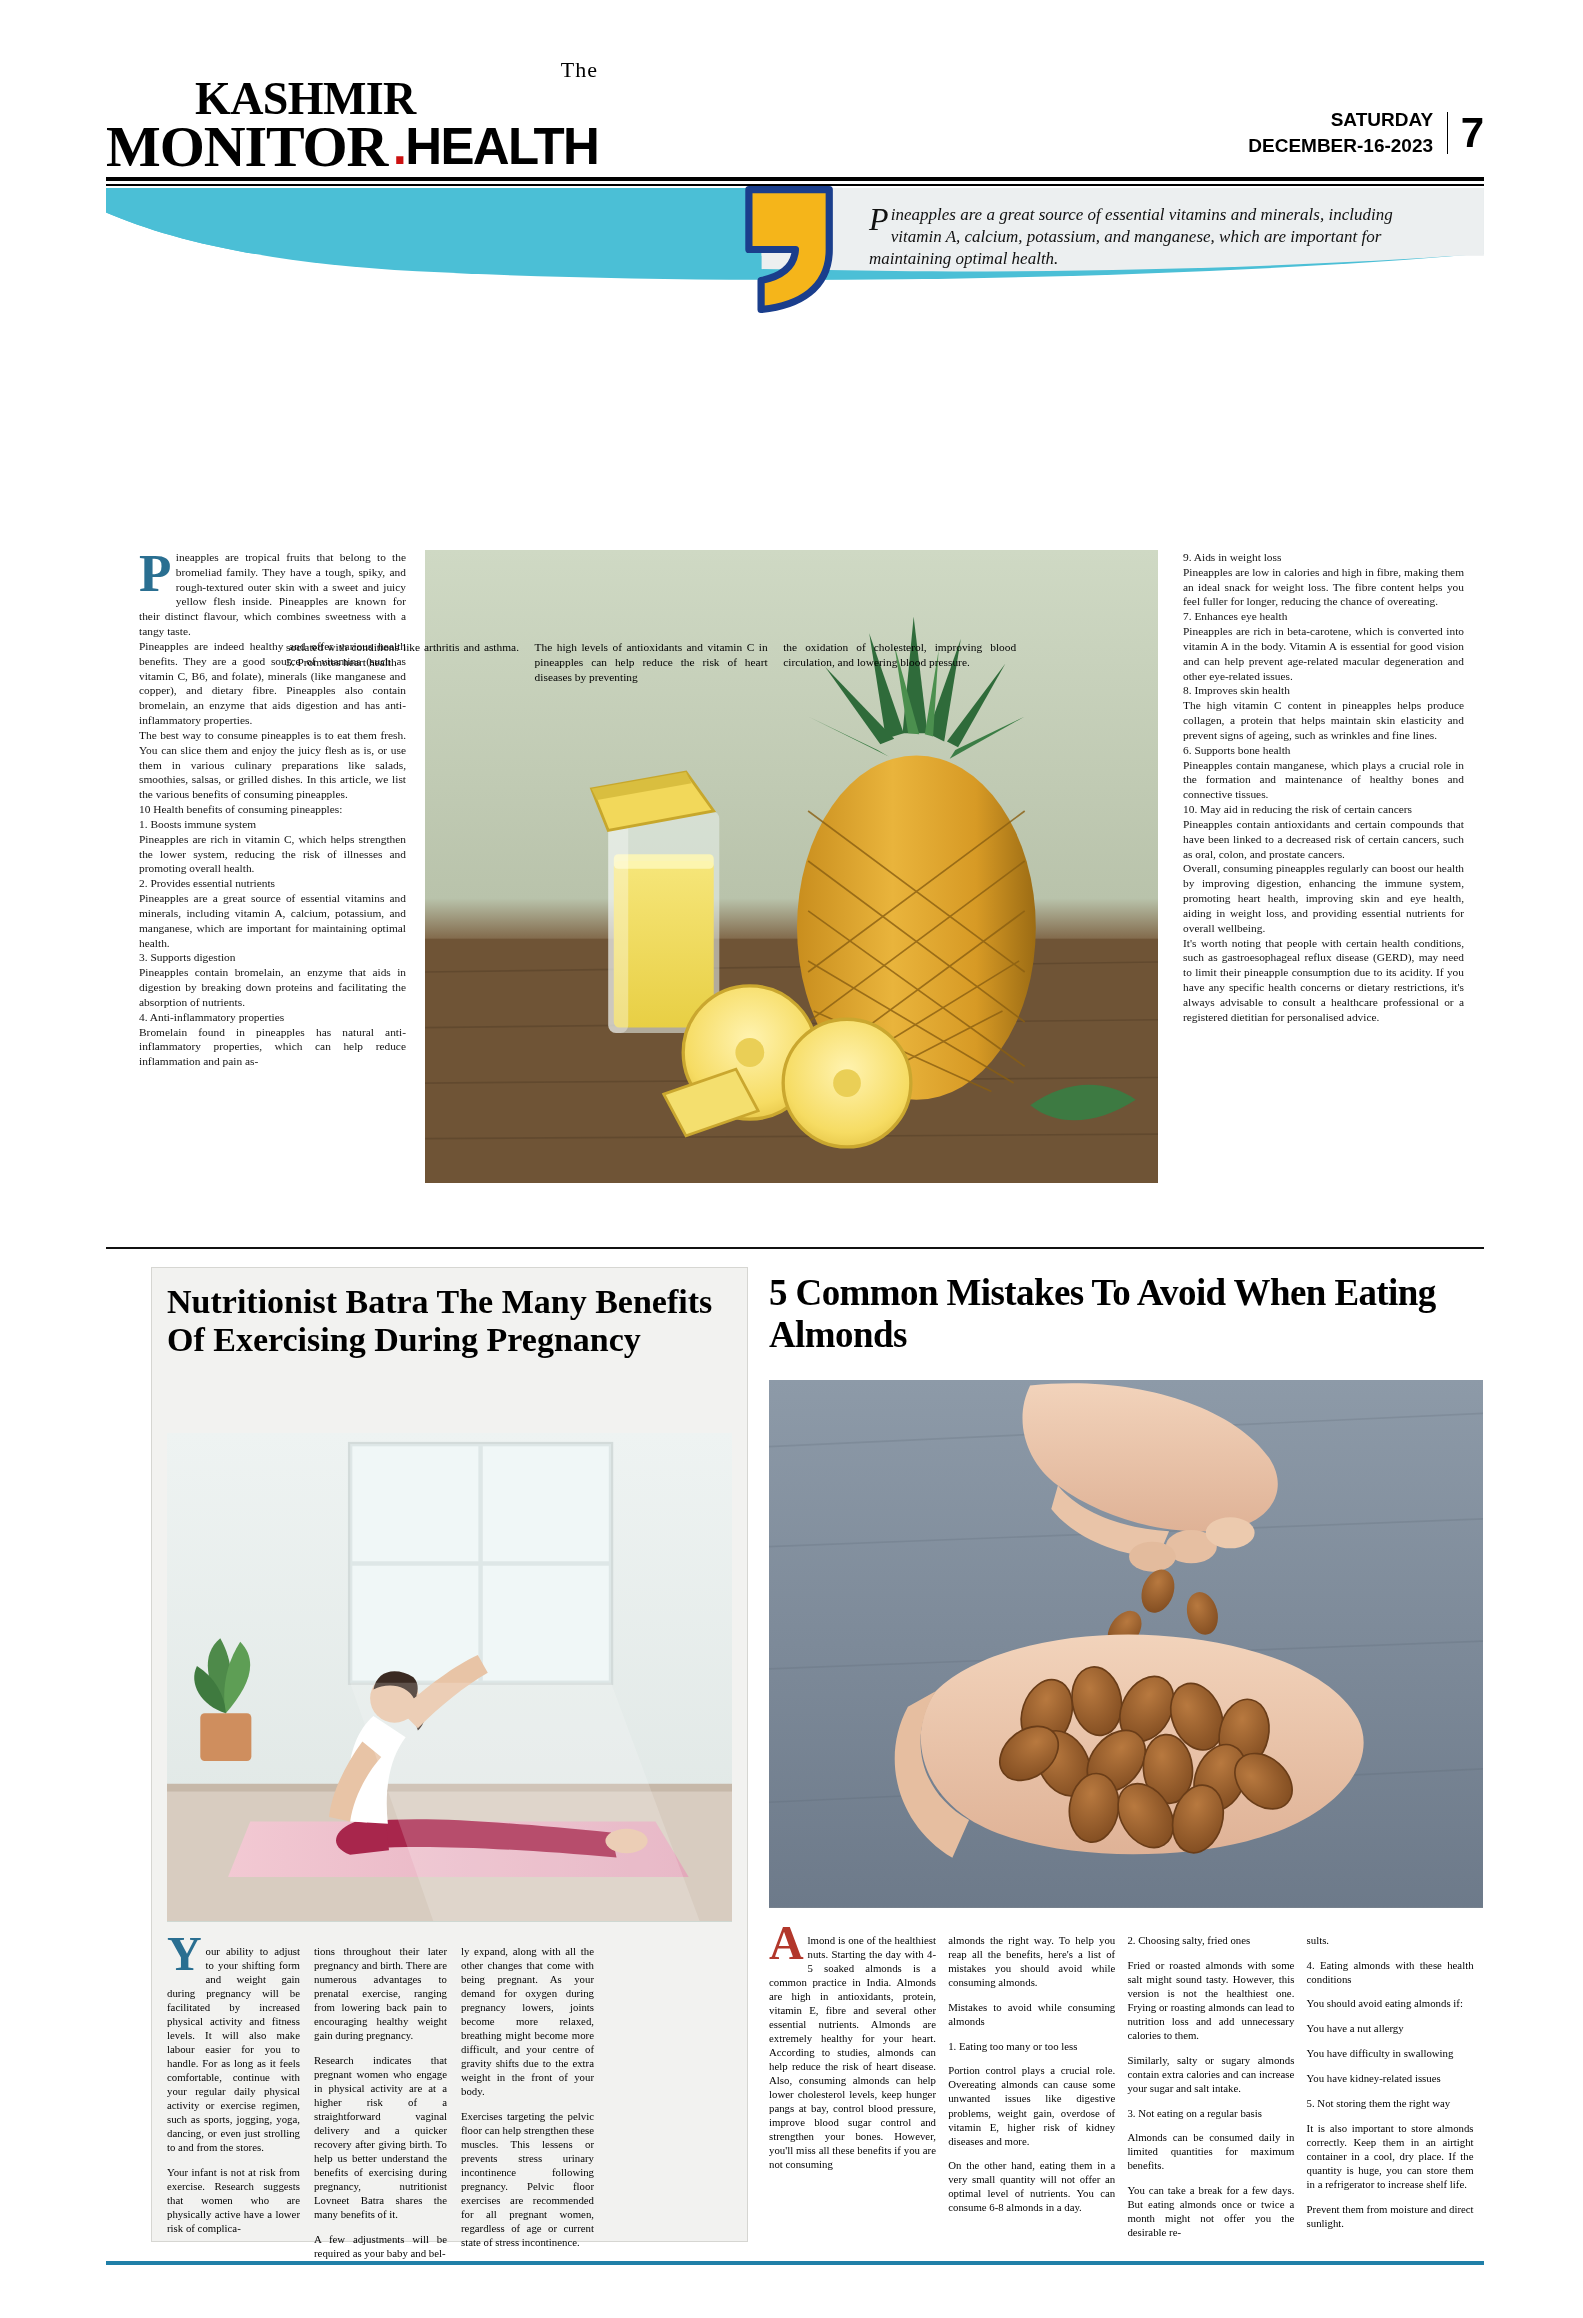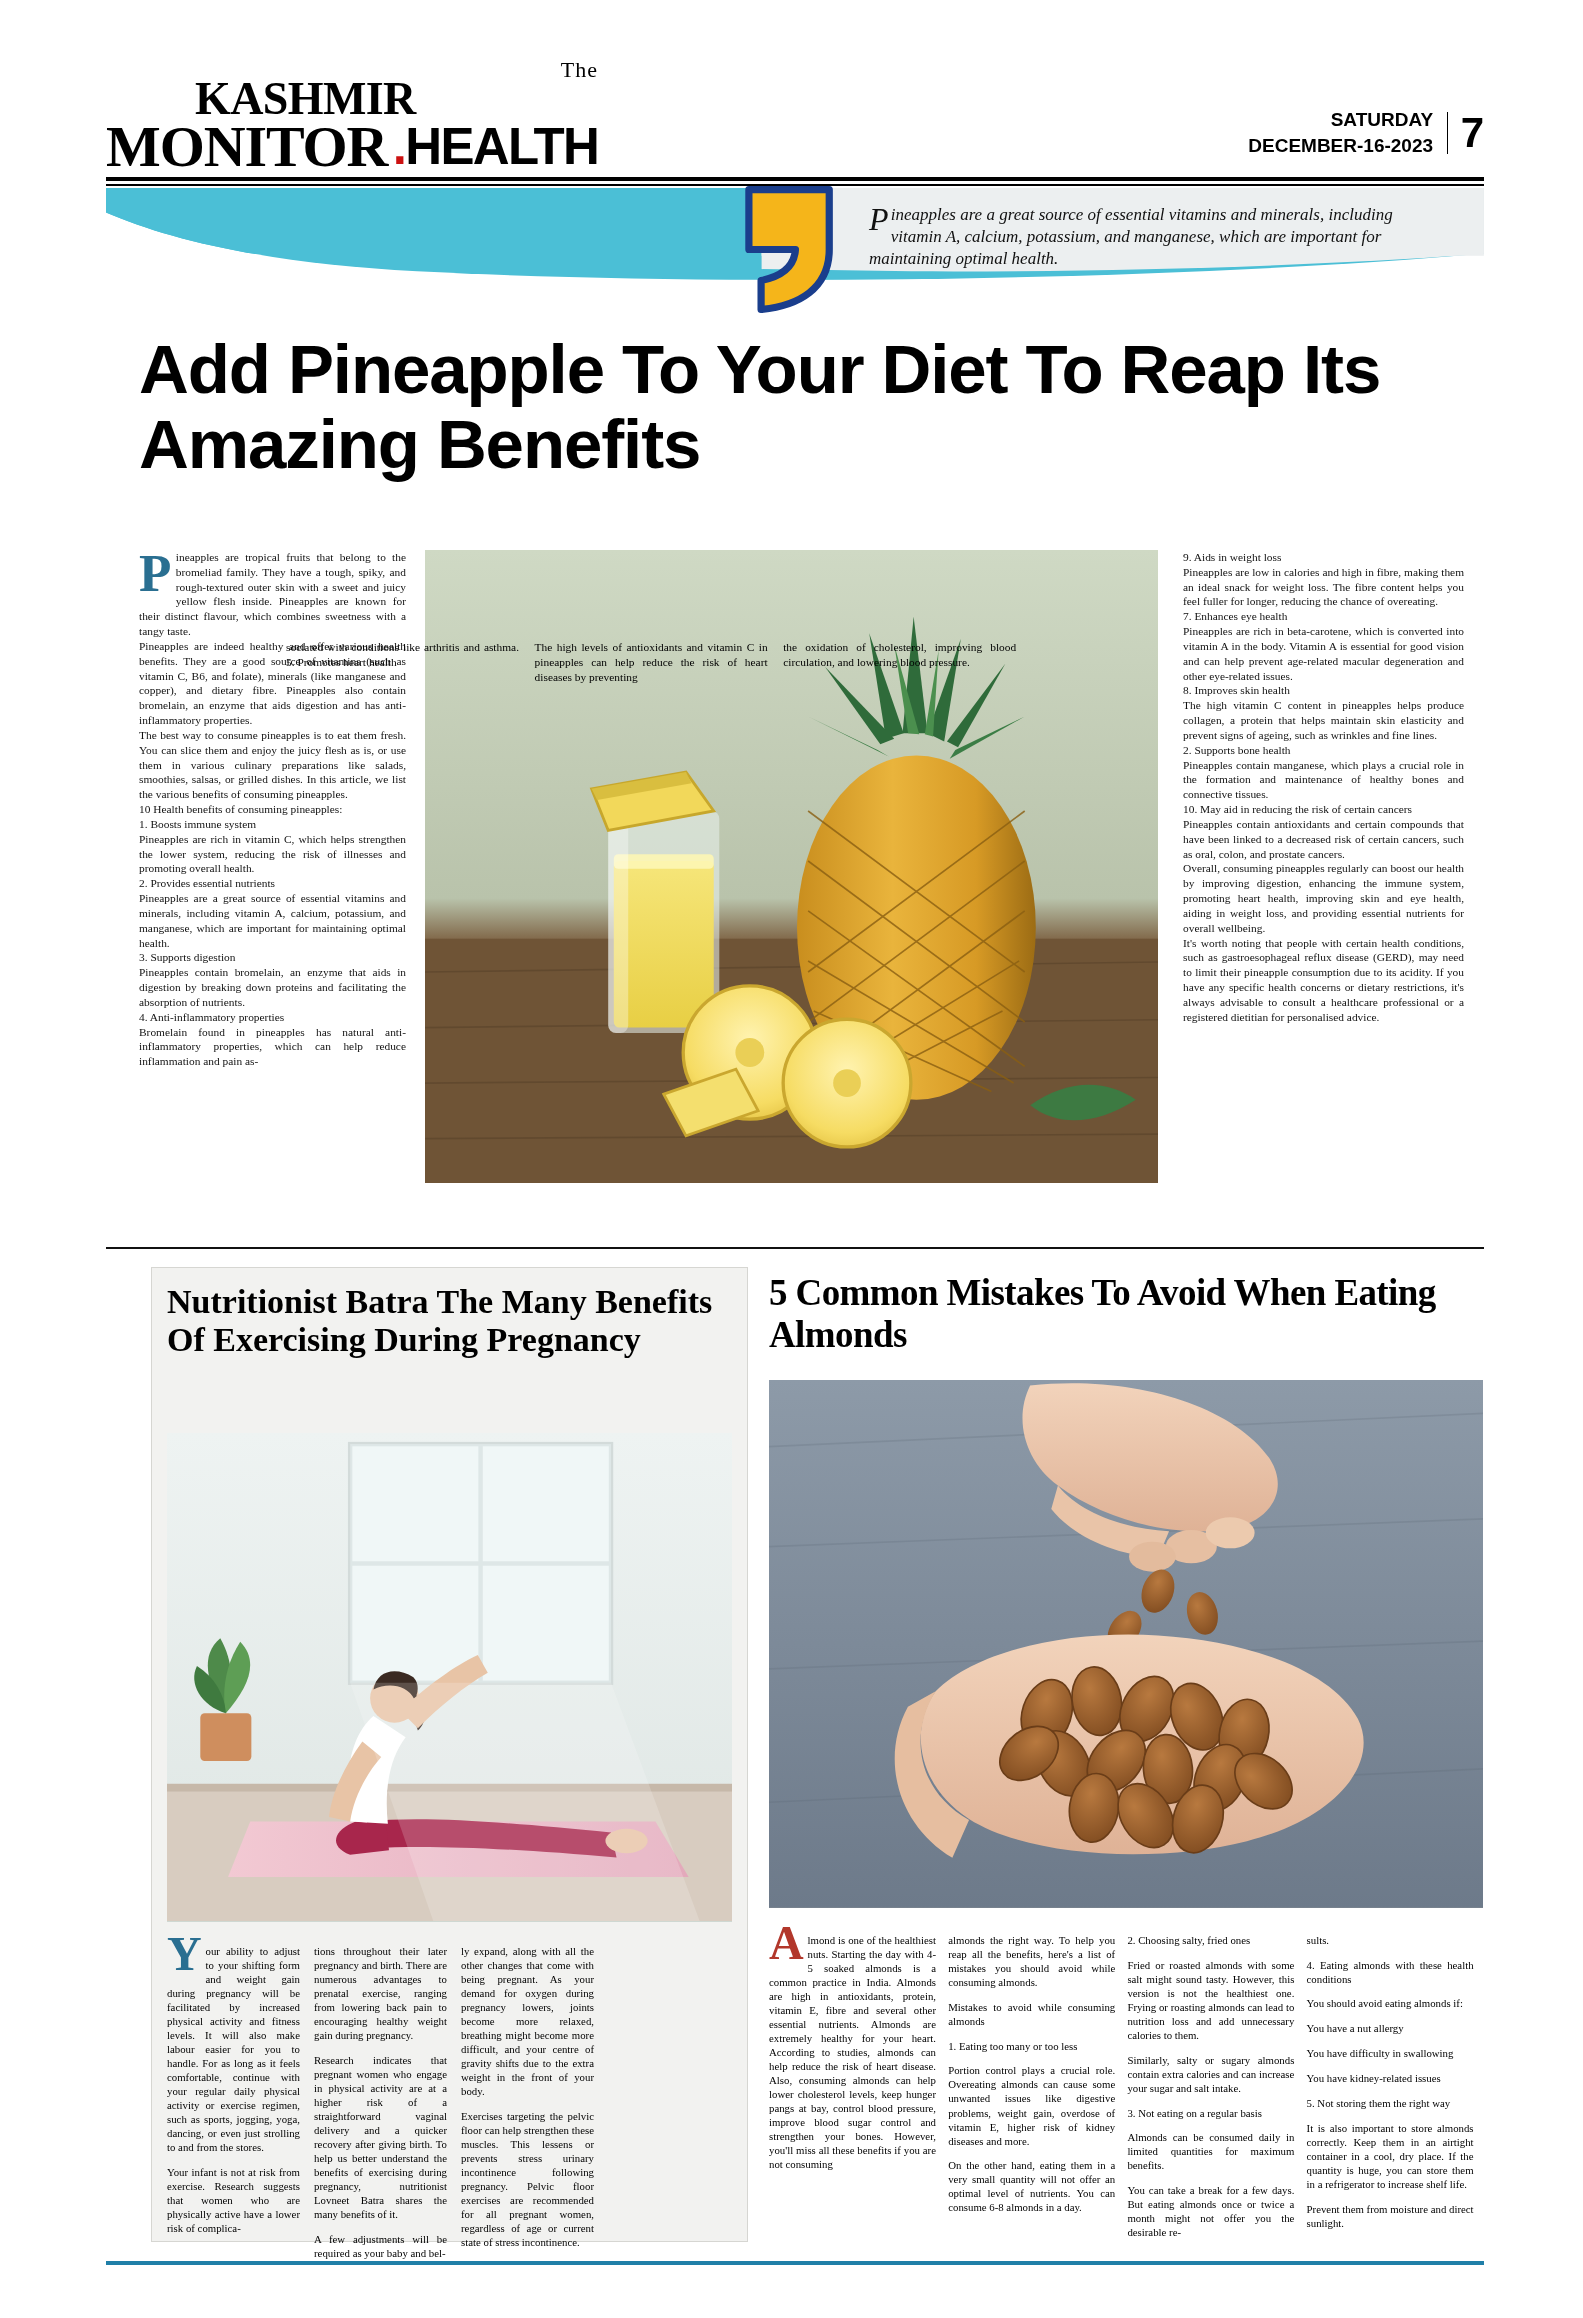--- a/index.html
+++ b/index.html
@@ -330,21 +330,20 @@
   </div>
 
   <svg class="quote-mark" viewBox="0 0 230 240">
     <path d="M30,12 L175,12 L175,120 C175,190 120,222 52,228 L52,176 C92,168 112,150 114,120 L30,120 Z" fill="#f5b51a" stroke="#1a3e8c" stroke-width="13" stroke-linejoin="round"></path>
   </svg>
 
   <div class="quote-text">
     <span class="dropcap">P</span><span>ineapples are a great source of essential vitamins and minerals, including vitamin A, calcium, potassium, and manganese, which are important for maintaining optimal health.</span>
   </div>
 
-  <div class="main-headline">Add Pineapple To Your Diet To Reap Its Amazing Benefits</div>
 
   <div class="article-top">
 
     <div class="col col-l">
       <span class="dropcap">P</span>
       <p>ineapples are tropical fruits that belong to the bromeliad family. They have a tough, spiky, and rough-textured outer skin with a sweet and juicy yellow flesh inside. Pineapples are known for their distinct flavour, which combines sweetness with a tangy taste.</p>
       <p>Pineapples are indeed healthy and offer various health benefits. They are a good source of vitamins (such as vitamin C, B6, and folate), minerals (like manganese and copper), and dietary fibre. Pineapples also contain bromelain, an enzyme that aids digestion and has anti-inflammatory properties.</p>
       <p>The best way to consume pineapples is to eat them fresh. You can slice them and enjoy the juicy flesh as is, or use them in various culinary preparations like salads, smoothies, salsas, or grilled dishes. In this article, we list the various benefits of consuming pineapples.</p>
       <p>10 Health benefits of consuming pineapples:</p>
       <p>1. Boosts immune system</p>
@@ -439,21 +438,21 @@
       </svg>
     </div>
 
     <div class="col col-r">
       <p>9. Aids in weight loss</p>
       <p>Pineapples are low in calories and high in fibre, making them an ideal snack for weight loss. The fibre content helps you feel fuller for longer, reducing the chance of overeating.</p>
       <p>7. Enhances eye health</p>
       <p>Pineapples are rich in beta-carotene, which is converted into vitamin A in the body. Vitamin A is essential for good vision and can help prevent age-related macular degeneration and other eye-related issues.</p>
       <p>8. Improves skin health</p>
       <p>The high vitamin C content in pineapples helps produce collagen, a protein that helps maintain skin elasticity and prevent signs of ageing, such as wrinkles and fine lines.</p>
-      <p>2. Supports bone health</p>
+      <p>6. Supports bone health</p>
       <p>Pineapples contain manganese, which plays a crucial role in the formation and maintenance of healthy bones and connective tissues.</p>
       <p>10. May aid in reducing the risk of certain cancers</p>
       <p>Pineapples contain antioxidants and certain compounds that have been linked to a decreased risk of certain cancers, such as oral, colon, and prostate cancers.</p>
       <p>Overall, consuming pineapples regularly can boost our health by improving digestion, enhancing the immune system, promoting heart health, improving skin and eye health, aiding in weight loss, and providing essential nutrients for overall wellbeing.</p>
       <p>It's worth noting that people with certain health conditions, such as gastroesophageal reflux disease (GERD), may need to limit their pineapple consumption due to its acidity. If you have any specific health concerns or dietary restrictions, it's always advisable to consult a healthcare professional or a registered dietitian for personalised advice.</p>
     </div>
   </div>
 
   <div class="bottom-strip">
     <div class="bcol">sociated with conditions like arthritis and asthma.

